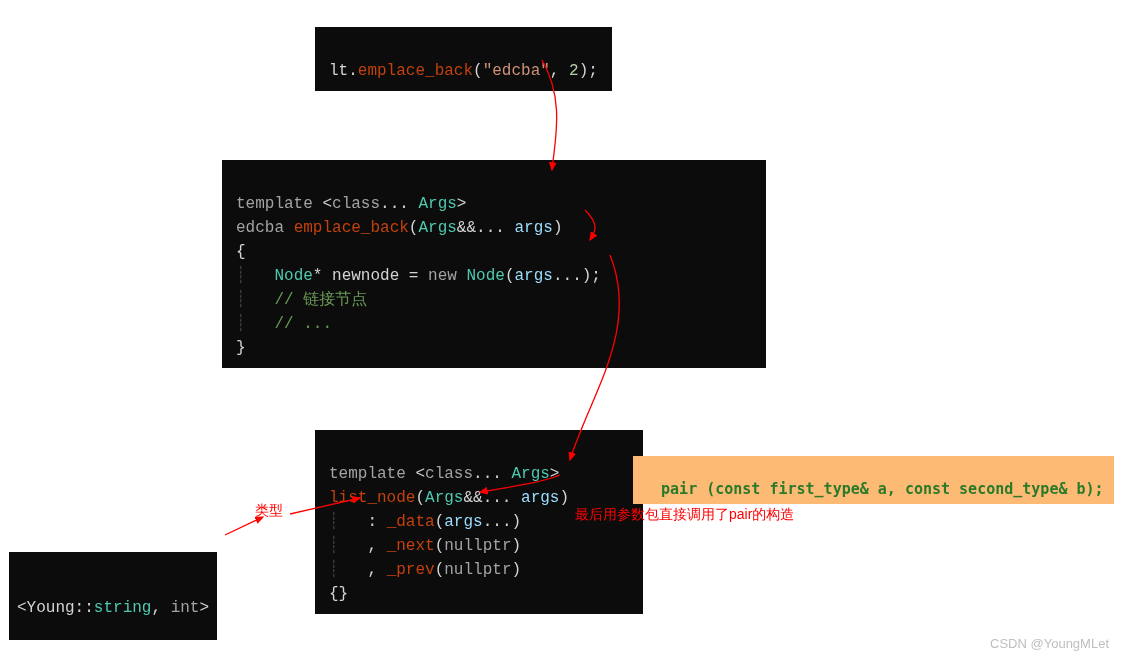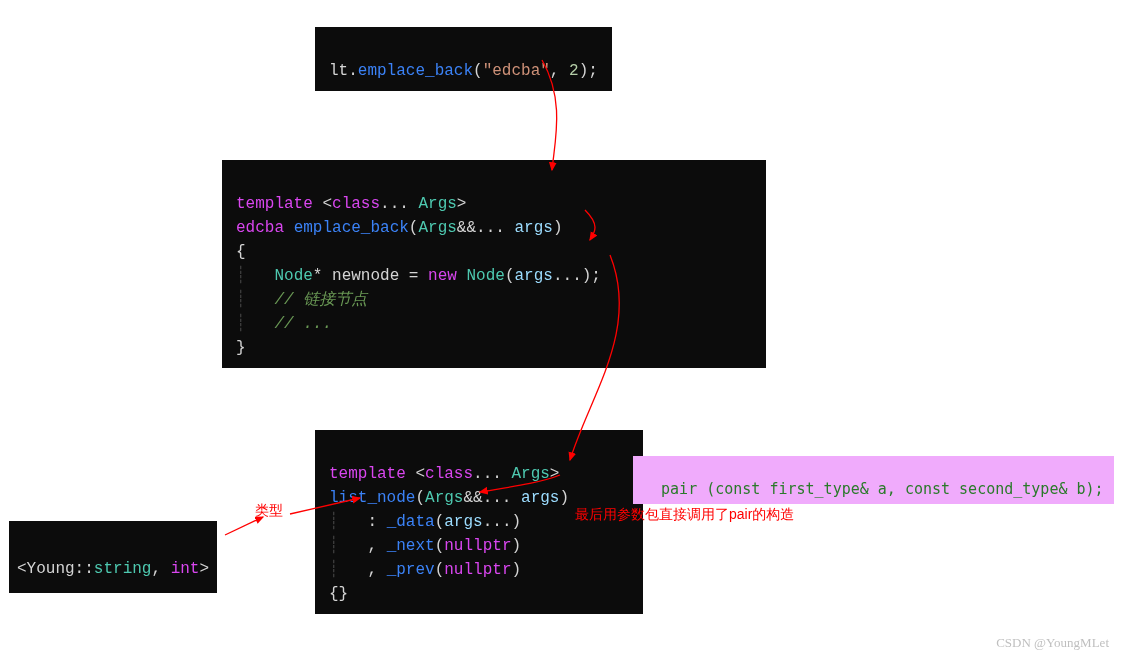--- a/index.html
+++ b/index.html
@@ -14,50 +14,51 @@
     overflow: hidden;
   }
   .code-block {
     background: #0c0c0c;
     color: #d4d4d4;
     padding: 8px 14px;
     position: absolute;
     line-height: 1.5;
     white-space: pre;
   }
-  .kw    { color: #d946ef; }   
-  .fn    { color: #3b82f6; }   
+  .kw    { color: #a3a3a3; }   
+  .fn    { color: #c2410c; }   
   .str   { color: #ce9178; }   
   .num   { color: #b5cea8; }   
   .type  { color: #4ec9b0; }   
-  .comment{ color: #6a9955; font-style: italic; }
+  .comment{ color: #6a9955; }
   .param { color: #9cdcfe; }
   .guide { color: #404040; }
 
   .annot-red {
     position: absolute;
     color: #ff0000;
     font-family: 'Microsoft YaHei', Arial, sans-serif;
     font-size: 14px;
   }
   .pair-box {
     position: absolute;
-    background: #f0abfc;
+    background: #fdba74;
     color: #2a7a2a;
     font-family: Consolas, monospace;
     font-size: 15px;
     padding: 6px 10px;
     white-space: pre;
+    font-weight: bold;
   }
   .watermark {
     position: absolute;
     right: 12px;
     bottom: 8px;
     color: #bfbfbf;
-    font-family: Liberation Serif, serif;
+    font-family: Liberation Sans, sans-serif;
     font-size: 13px;
   }
   svg.arrows {
     position: absolute;
     left: 0; top: 0;
     width: 1121px; height: 659px;
     pointer-events: none;
   }
 </style>
 </head>
@@ -79,21 +80,21 @@
 
 <div class="code-block" style="left:315px; top:430px; width:300px;">
 <span><span class="kw">template </span><span>&lt;</span><span class="kw">class</span><span>... </span><span class="type">Args</span><span>&gt;</span></span>
 <span><span class="fn">list_node</span><span>(</span><span class="type">Args</span><span>&amp;&amp;... </span><span class="param">args</span><span>)</span></span>
 <span><span class="guide">┊   </span><span>: </span><span class="fn">_data</span><span>(</span><span class="param">args</span><span>...</span><span>)</span></span>
 <span><span class="guide">┊   </span><span>, </span><span class="fn">_next</span><span>(</span><span class="kw">nullptr</span><span>)</span></span>
 <span><span class="guide">┊   </span><span>, </span><span class="fn">_prev</span><span>(</span><span class="kw">nullptr</span><span>)</span></span>
 <span>{}</span>
 </div>
 
-<div class="code-block" style="left:9px; top:521px; padding:12px 8px;">
+<div class="code-block" style="left:9px; top:552px; padding:20px 8px;">
 <span><span>&lt;</span><span>Young::</span><span class="type">string</span><span>, </span><span class="kw">int</span><span>&gt;</span></span>
 </div>
 
 <div class="pair-box" style="left:633px; top:456px;">
   <span>pair (const first_type&amp; a, const second_type&amp; b);</span>
 </div>
 
 <div class="annot-red" style="left:255px; top:502px;">类型</div>
 <div class="annot-red" style="left:575px; top:506px;">最后用参数包直接调用了pair的构造</div>
 

